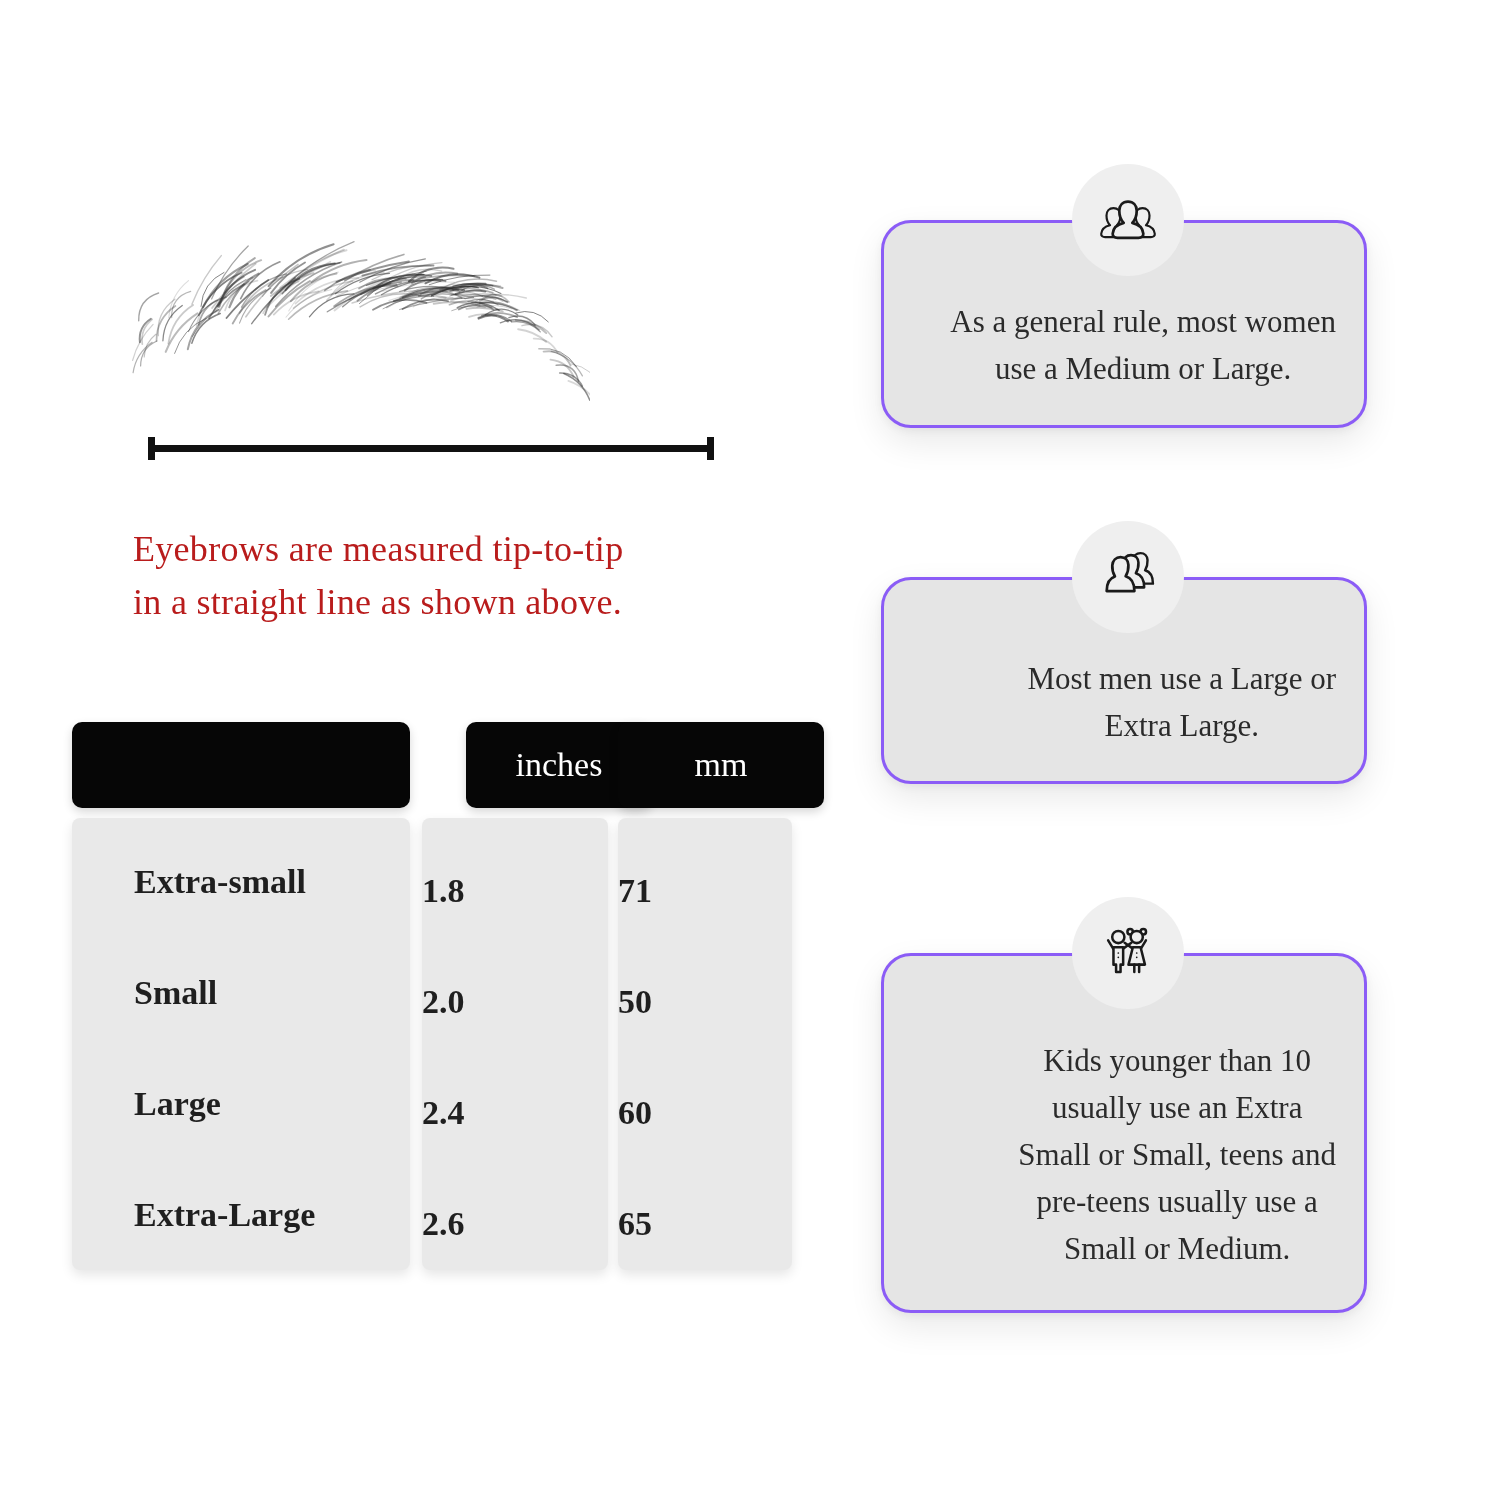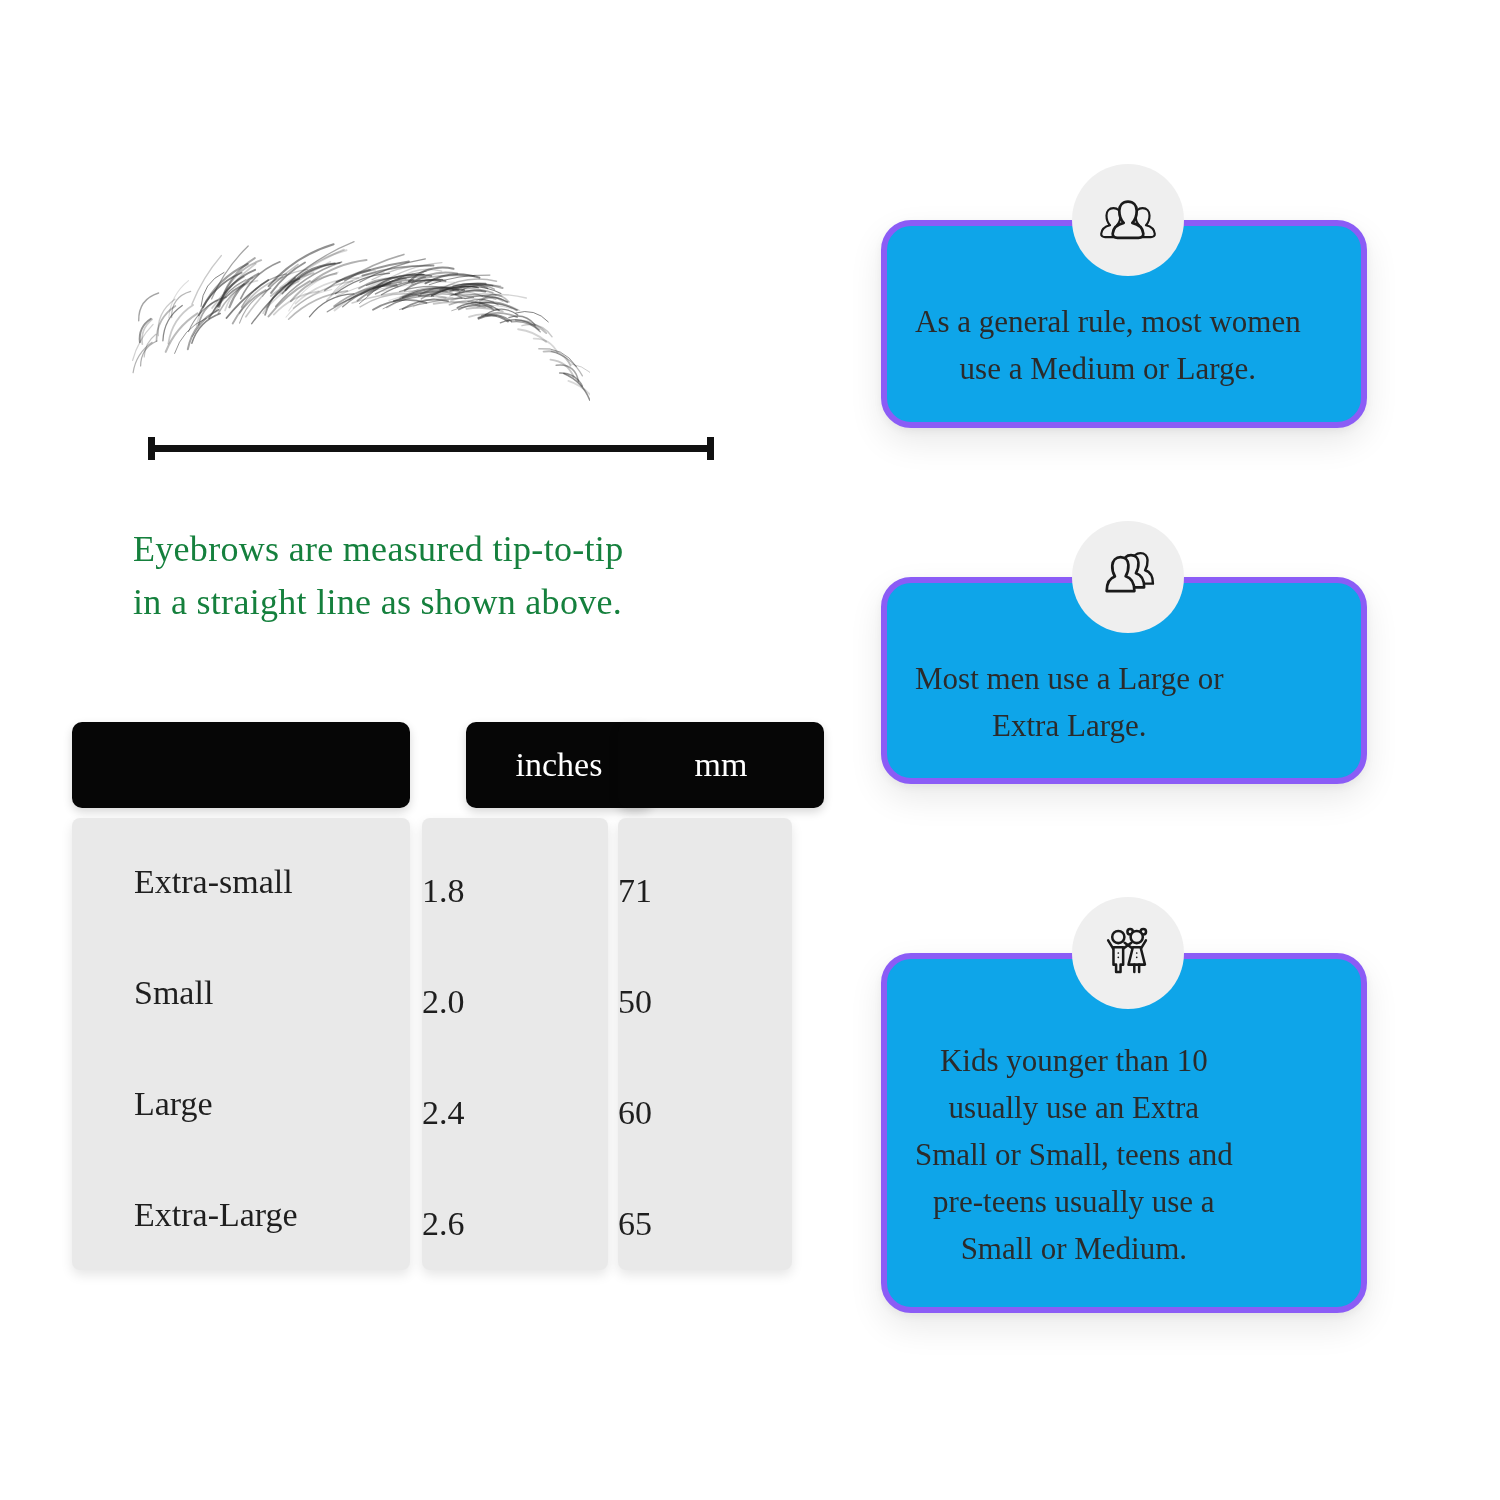--- a/index.html
+++ b/index.html
@@ -18,60 +18,60 @@
   
   .measure-line { display: flex; align-items: center; }
   .measure-line .cap { width: 7px; height: 23px; background: #111; }
   .measure-line .bar { flex: 1; height: 7px; background: #111; }
 
   .caption {
     font-size: 36px;
     line-height: 53px;
     white-space: pre-line;
     letter-spacing: 0.3px;
-    color: #15803d;
+    color: #b91c1c;
   }
 
   
   .th {
     background: #060606;
     color: #ffffff;
     border-radius: 10px;
     display: flex;
     align-items: center;
     justify-content: center;
     font-size: 34px;
     box-shadow: 0 4px 10px rgba(0,0,0,0.16);
   }
   .colbg {
     background: #e9e9e9;
     border-radius: 8px;
     box-shadow: 0 5px 12px rgba(0,0,0,0.10);
   }
-  .rows { display: flex; flex-direction: column; padding-top: 8px; }
+  .rows { display: flex; flex-direction: column; padding-top: 8px; font-weight: bold; }
   .row {
     flex: 1;
     display: grid;
     grid-template-columns: 338px 12px 186px 10px 174px;
     align-items: center;
     font-size: 34px;
     color: #1f1f1f;
   }
   .row .label { padding-left: 62px; }
   .row .num { text-align: left; margin-top: 19px; }
 
   
   .card {
-    background: #0ea5e9;
+    background: #e5e5e5;
     border-radius: 30px;
-    border: 6px solid #8b5cf6;
+    border: 3px solid #8b5cf6;
     box-shadow: 0 14px 34px rgba(0,0,0,0.09), 0 3px 8px rgba(0,0,0,0.05);
     display: flex;
     align-items: center;
-    justify-content: flex-start;
+    justify-content: flex-end;
     text-align: center;
     padding: 70px 28px 28px 28px;
   }
   .card-text {
     font-size: 31px;
     line-height: 47px;
     white-space: pre-line;
     color: #2b2b2b;
   }
   .icon-circle {

